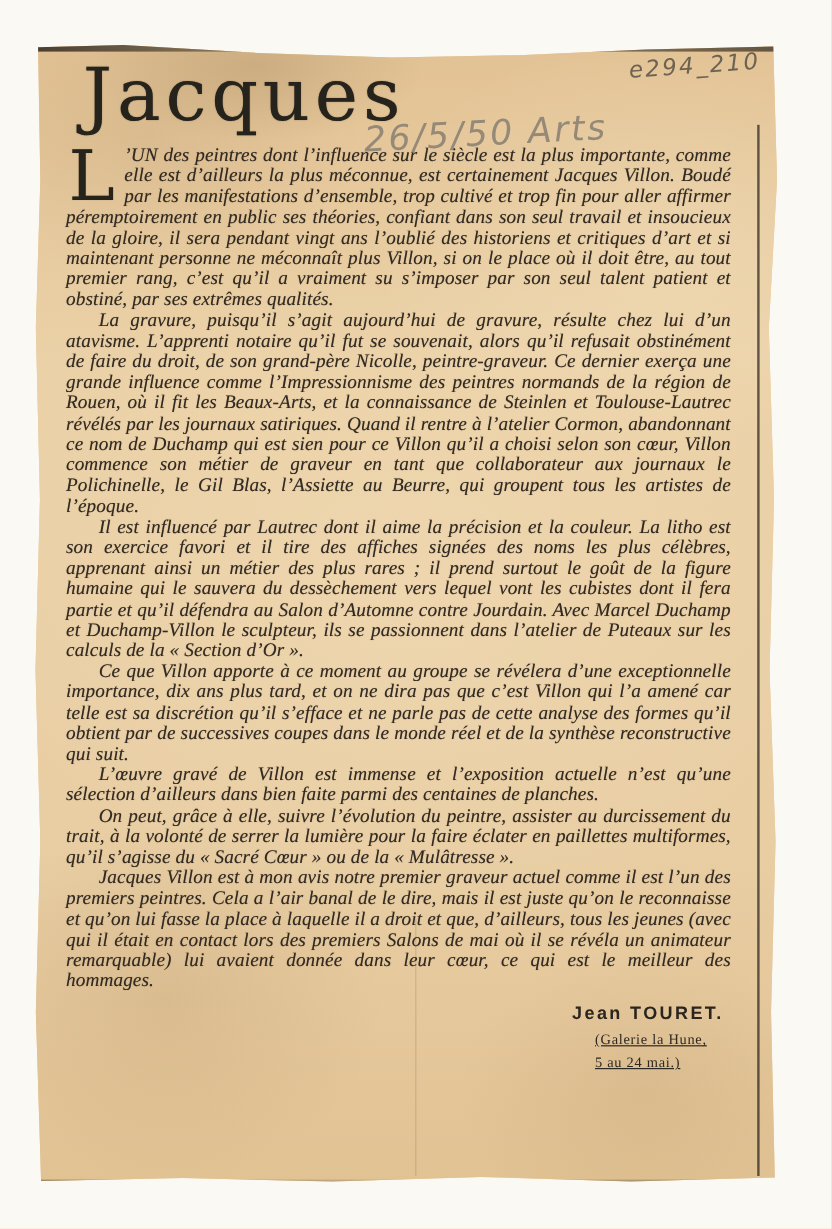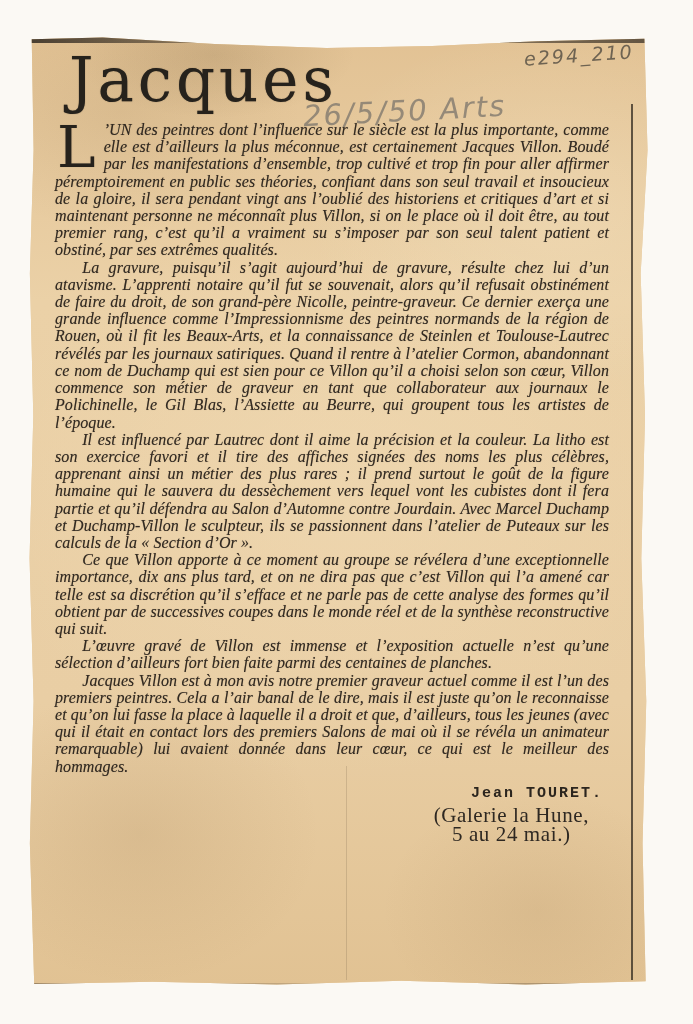--- a/index.html
+++ b/index.html
@@ -70,28 +70,28 @@
     float:left;font-style:normal;font-size:58px;line-height:.82;
     padding:3px 8px 0 2px;color:#26221c;
     font-family:"DejaVu Serif",serif;
   }
   
   .byline{
     margin-top:10px;display:flex;flex-direction:column;align-items:flex-end;
     padding-right:6px;
   }
   .author{
-    font-family:Liberation Mono, monospace;
+    font-family:Liberation Sans, sans-serif;
     font-weight:bold;font-size:15px;letter-spacing:2px;
     color:#2b251e;font-style:normal;
   }
   .gallery{
-    margin-top:4px;text-align:center;font-style:normal;
-    font-size:21px;line-height:19px;color:#2e2822;
-    padding-right:14px;letter-spacing:.6px;
+    margin-top:4px;text-align:left;font-style:normal;
+    font-size:12px;line-height:19px;color:#2e2822;
+    padding-right:14px;letter-spacing:.6px;text-decoration:underline;
   }
   
   .handwriting{
     position:absolute;font-style:italic;
     font-family:"DejaVu Sans","Liberation Sans",sans-serif;
   }
   .catalog-note{
     right:16px;top:8px;font-size:19px;letter-spacing:2px;
     color:#6e6352;transform:rotate(-4deg);
   }
@@ -112,21 +112,22 @@
   <div class="content">
     <div class="title-row">
       <span>Jacques</span>
     </div>
 
     <div class="article-body">
       <p class="first"><span class="dropcap">L</span><span>’UN des peintres dont l’influence sur le siècle est la plus importante, comme elle est d’ailleurs la plus méconnue, est certainement Jacques Villon. Boudé par les manifestations d’ensemble, trop cultivé et trop fin pour aller affirmer péremptoirement en public ses théories, confiant dans son seul travail et insoucieux de la gloire, il sera pendant vingt ans l’oublié des historiens et critiques d’art et si maintenant personne ne méconnaît plus Villon, si on le place où il doit être, au tout premier rang, c’est qu’il a vraiment su s’imposer par son seul talent patient et obstiné, par ses extrêmes qualités.</span></p>
       <p>La gravure, puisqu’il s’agit aujourd’hui de gravure, résulte chez lui d’un atavisme. L’apprenti notaire qu’il fut se souvenait, alors qu’il refusait obstinément de faire du droit, de son grand-père Nicolle, peintre-graveur. Ce dernier exerça une grande influence comme l’Impressionnisme des peintres normands de la région de Rouen, où il fit les Beaux-Arts, et la connaissance de Steinlen et Toulouse-Lautrec révélés par les journaux satiriques. Quand il rentre à l’atelier Cormon, abandonnant ce nom de Duchamp qui est sien pour ce Villon qu’il a choisi selon son cœur, Villon commence son métier de graveur en tant que collaborateur aux journaux le Polichinelle, le Gil Blas, l’Assiette au Beurre, qui groupent tous les artistes de l’époque.</p>
       <p>Il est influencé par Lautrec dont il aime la précision et la couleur. La litho est son exercice favori et il tire des affiches signées des noms les plus célèbres, apprenant ainsi un métier des plus rares ; il prend surtout le goût de la figure humaine qui le sauvera du dessèchement vers lequel vont les cubistes dont il fera partie et qu’il défendra au Salon d’Automne contre Jourdain. Avec Marcel Duchamp et Duchamp-Villon le sculpteur, ils se passionnent dans l’atelier de Puteaux sur les calculs de la « Section d’Or ».</p>
       <p>Ce que Villon apporte à ce moment au groupe se révélera d’une exceptionnelle importance, dix ans plus tard, et on ne dira pas que c’est Villon qui l’a amené car telle est sa discrétion qu’il s’efface et ne parle pas de cette analyse des formes qu’il obtient par de successives coupes dans le monde réel et de la synthèse reconstructive qui suit.</p>
-      <p>L’œuvre gravé de Villon est immense et l’exposition actuelle n’est qu’une sélection d’ailleurs fort bien faite parmi des centaines de planches.</p>
+      <p>L’œuvre gravé de Villon est immense et l’exposition actuelle n’est qu’une sélection d’ailleurs dans bien faite parmi des centaines de planches.</p>
+      <p>On peut, grâce à elle, suivre l’évolution du peintre, assister au durcissement du trait, à la volonté de serrer la lumière pour la faire éclater en paillettes multiformes, qu’il s’agisse du « Sacré Cœur » ou de la « Mulâtresse ».</p>
       <p>Jacques Villon est à mon avis notre premier graveur actuel comme il est l’un des premiers peintres. Cela a l’air banal de le dire, mais il est juste qu’on le reconnaisse et qu’on lui fasse la place à laquelle il a droit et que, d’ailleurs, tous les jeunes (avec qui il était en contact lors des premiers Salons de mai où il se révéla un animateur remarquable) lui avaient donnée dans leur cœur, ce qui est le meilleur des hommages.</p>
     </div>
 
     <div class="byline">
       <span class="author">Jean TOURET.</span>
       <div class="gallery">
         <div>(Galerie la Hune,</div>
         <div>5 au 24 mai.)</div>
       </div>
     </div>

